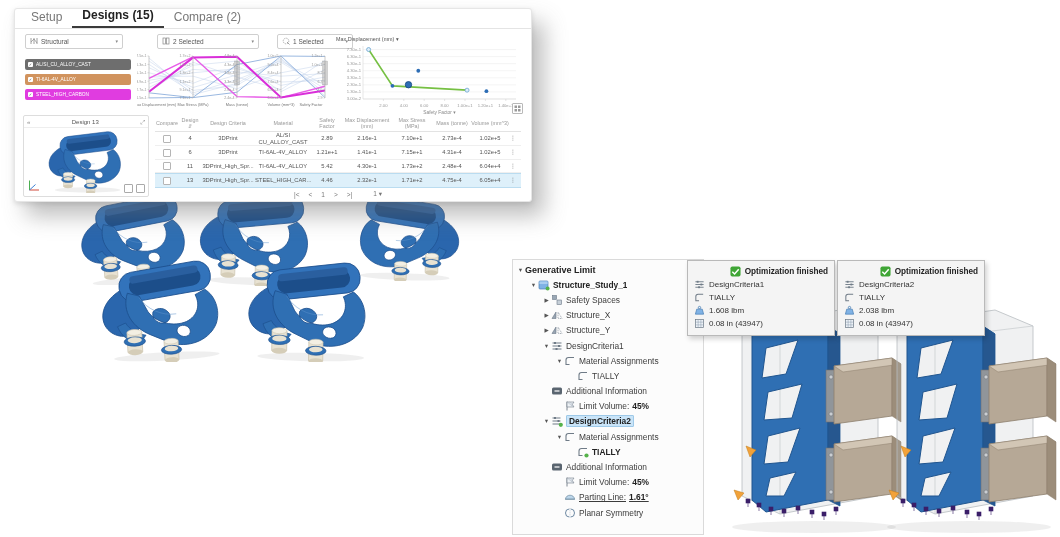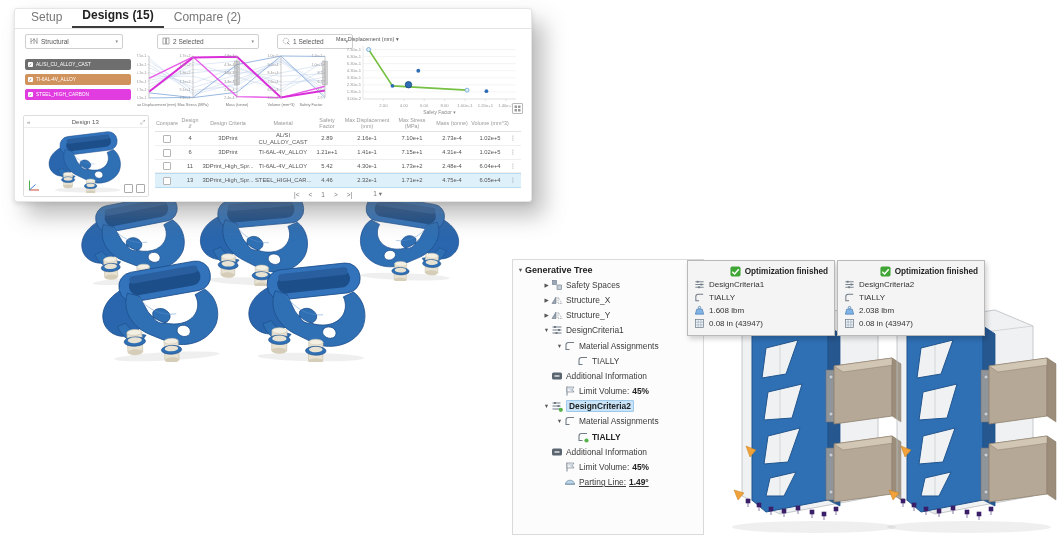--- a/index.html
+++ b/index.html
@@ -497,21 +497,32 @@
   <svg class="model-svg" style="left:238px;top:258px" width="142" height="104" viewBox="0 0 170 125">
       <g transform="rotate(1 85 62)">
         <use href="#bracket"></use>
       </g>
     </svg>
 
   <aside class="tree-panel">
     <div id="tree-items">
         <div class="trow level0" style="padding-left: 3px;">
           <span class="exp">▼</span>
-          <span class="lbl bold">Generative Tree</span>
+          <span class="lbl bold">Generative Limit</span>
+        </div>
+        <div class="trow" style="padding-left: 16px;">
+          <span class="exp">▼</span>
+          <span class="ticon">
+            <svg viewBox="0 0 12 12">
+              <rect x="1" y="2" width="9" height="8" rx="1" fill="#7fb2e5" stroke="#4a7fb5" stroke-width=".7"></rect>
+              <rect x="1.4" y="2.4" width="8.2" height="2.6" fill="#a9cdf0"></rect>
+              <circle cx="9.6" cy="9.6" r="2" fill="#55b24a"></circle>
+            </svg>
+          </span>
+          <span class="lbl bold">Structure_Study_1</span>
         </div>
         <div class="trow" style="padding-left: 29px;">
           <span class="exp">▶</span>
           <span class="ticon">
             <svg viewBox="0 0 12 12">
               <rect x="1.5" y="1.5" width="4" height="4" fill="#9aa7b5" stroke="#6b7988" stroke-width=".6"></rect>
               <rect x="6" y="6" width="4.5" height="4.5" fill="#c6cfd8" stroke="#6b7988" stroke-width=".6"></rect>
             </svg>
           </span>
           <span class="lbl">Safety Spaces</span>
@@ -651,21 +662,32 @@
         </div>
         <div class="trow" style="padding-left: 42px; text-decoration: underline;">
           <span class="exp"></span>
           <span class="ticon">
             <svg viewBox="0 0 12 12">
               <path d="M1.5,8.2 A4.5,4 0 0 1 10.5,8.2 Z" fill="#bcd6ea" stroke="#6f8ba0" stroke-width=".7"></path>
               <line x1="1" y1="8.2" x2="11" y2="8.2" stroke="#6f8ba0" stroke-width=".7"></line>
             </svg>
           </span>
           <span class="lbl">Parting Line:</span>
-          <span class="val">1.49°</span>
+          <span class="val">1.61°</span>
+        </div>
+        <div class="trow" style="padding-left: 42px;">
+          <span class="exp"></span>
+          <span class="ticon">
+            <svg viewBox="0 0 12 12">
+              <path d="M5.3,2 Q1.5,2 1.5,6 Q1.5,10 5.3,10" fill="none" stroke="#5f7d99" stroke-width=".9"></path>
+              <path d="M6.7,2 Q10.5,2 10.5,6 Q10.5,10 6.7,10" fill="none" stroke="#5f7d99" stroke-width=".9"></path>
+              <line x1="6" y1="1.3" x2="6" y2="10.7" stroke="#9ab0c2" stroke-width=".6" stroke-dasharray="1 1"></line>
+            </svg>
+          </span>
+          <span class="lbl">Planar Symmetry</span>
         </div>
       </div>
   </aside>
 
   <div class="otip" style="left:687px;top:260px">
     <div class="otip-row title">
       <span class="oic">
           <svg viewBox="0 0 12 12">
             <rect x="0.5" y="0.5" width="11" height="11" rx="2" fill="#3fa535"></rect>
             <path d="M2.5,6.2 L5,8.7 L9.5,3.5" stroke="#fff" stroke-width="1.6" fill="none"></path>

